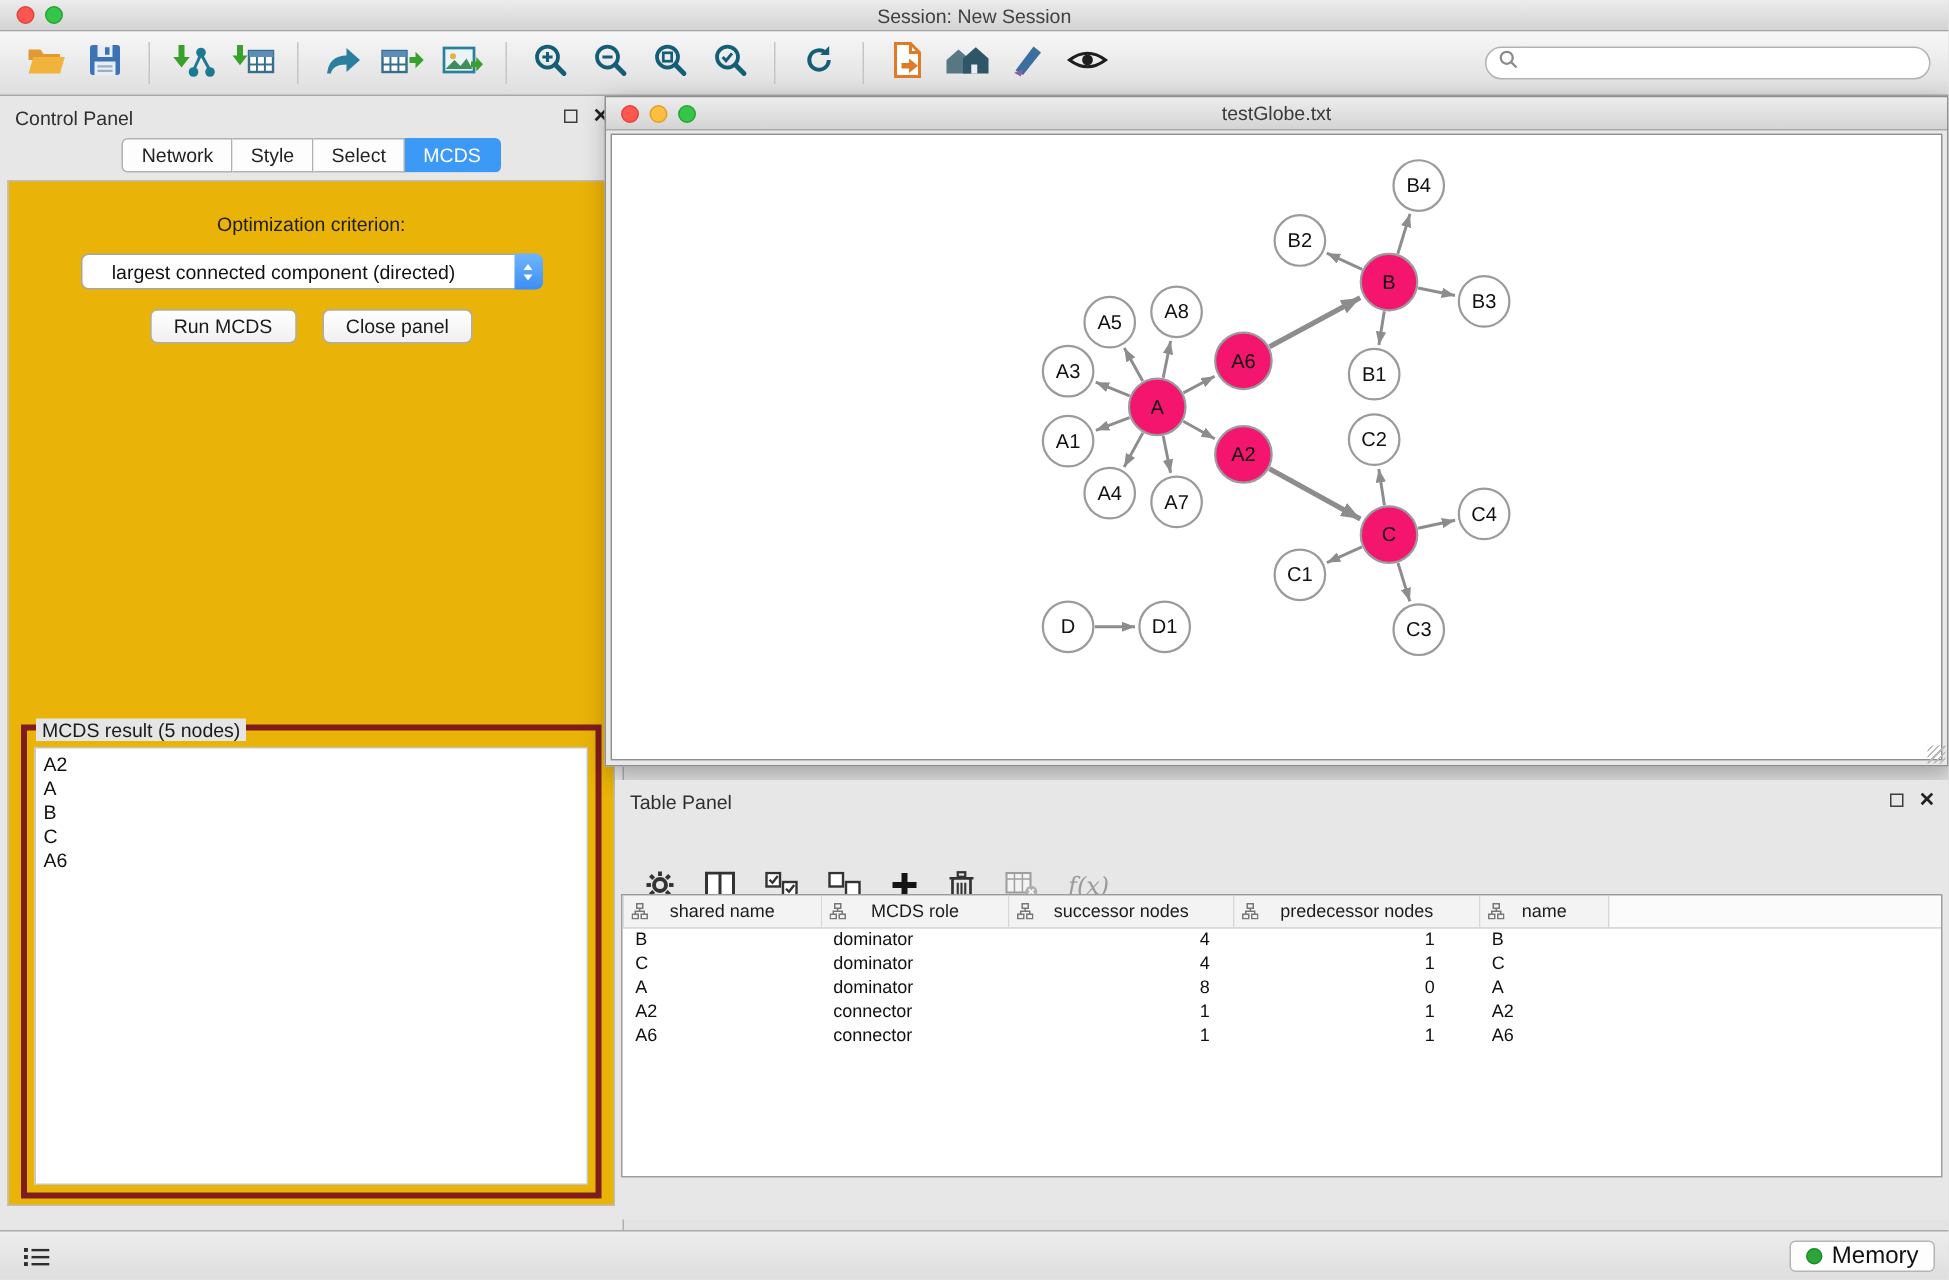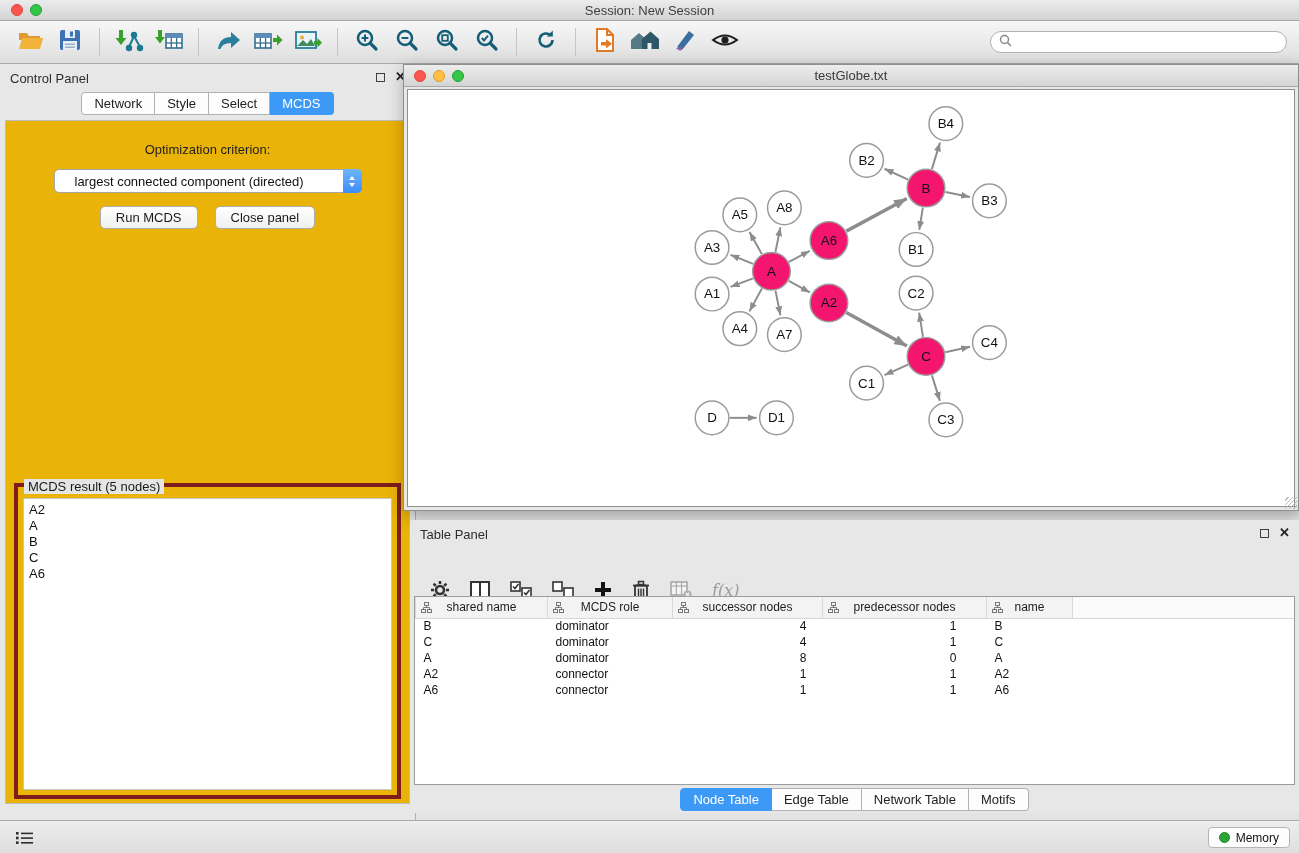--- a/index.html
+++ b/index.html
@@ -64,21 +64,21 @@
   table.node-table{border-collapse:collapse;font-size:12px;table-layout:fixed;width:100%;}
   .node-table th{height:21px;background:#F3F3F3;border:1px solid #D8D8D8;border-top:none;font-weight:normal;font-size:12px;position:relative;color:#1c1c1c;}
   .node-table th.filler{background:#FBFBFB;border-right:none;}
   .node-table th .th-icon{position:absolute;left:5px;top:5px;}
   .node-table td{height:16px;padding:0 8px;color:#111;overflow:hidden;white-space:nowrap;}
   .tp-tabs{position:absolute;bottom:2px;left:0;right:0;display:flex;justify-content:center;}
 
   
   .statusbar{position:absolute;left:0;right:0;bottom:0;height:33px;background:linear-gradient(#EDEDED,#DEDEDE);border-top:1px solid #ABABAB;}
   .list-btn{position:absolute;left:13px;top:7px;width:22px;height:20px;display:flex;align-items:center;justify-content:center;}
-  .memory-btn{position:absolute;right:9px;top:6px;height:21px;background:#FDFDFD;border:1px solid #B5B5B5;border-radius:4px;display:flex;align-items:center;gap:6px;padding:0 10px;font-size:12px;color:#111;}
+  .memory-btn{position:absolute;right:9px;top:6px;height:21px;background:#FDFDFD;border:1px solid #B5B5B5;border-radius:4px;display:flex;align-items:center;gap:6px;padding:0 10px;font-size:16px;color:#111;}
   .mem-dot{width:11px;height:11px;border-radius:50%;background:#2BA636;border:1px solid #1F8A2A;}
 </style>
 </head>
 <body>
 
 <div class="titlebar">
   <div class="tl-group">
     <span class="tl red"></span>
     <span class="tl green"></span>
   </div>
@@ -534,26 +534,20 @@
             <td>A6</td>
             <td>connector</td>
             <td style="text-align: right; padding-right: 16px;">1</td>
             <td style="text-align: right; padding-right: 30px;">1</td>
             <td>A6</td>
             <td></td>
           </tr>
         </tbody>
     </table>
   </div>
-  <div class="tp-tabs tabs-row" id="table-tabs">
-      <div class="tab active">Node Table</div>
-      <div class="tab">Edge Table</div>
-      <div class="tab">Network Table</div>
-      <div class="tab">Motifs</div>
-    </div>
 </div>
 
 <div class="statusbar">
   <span class="list-btn">
     <svg width="17" height="14" viewBox="0 0 17 14">
         <g fill="#2E2E2E">
           <rect x="0" y="1" width="2.6" height="2.6"></rect>
           <rect x="5" y="1.6" width="12" height="1.6"></rect>
           <rect x="0" y="5.7" width="2.6" height="2.6"></rect>
           <rect x="5" y="6.3" width="12" height="1.6"></rect>

